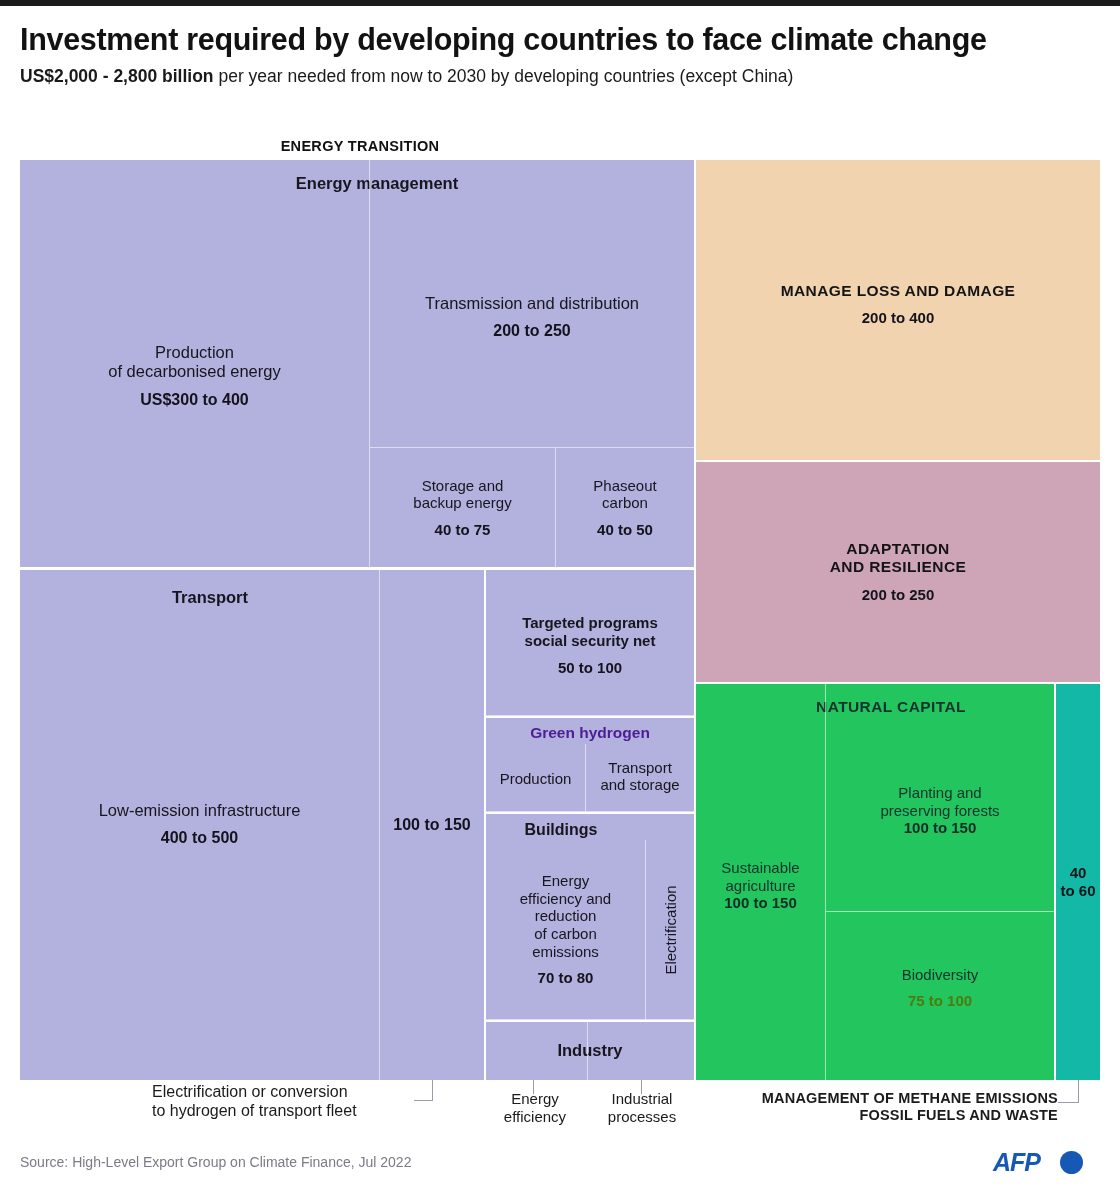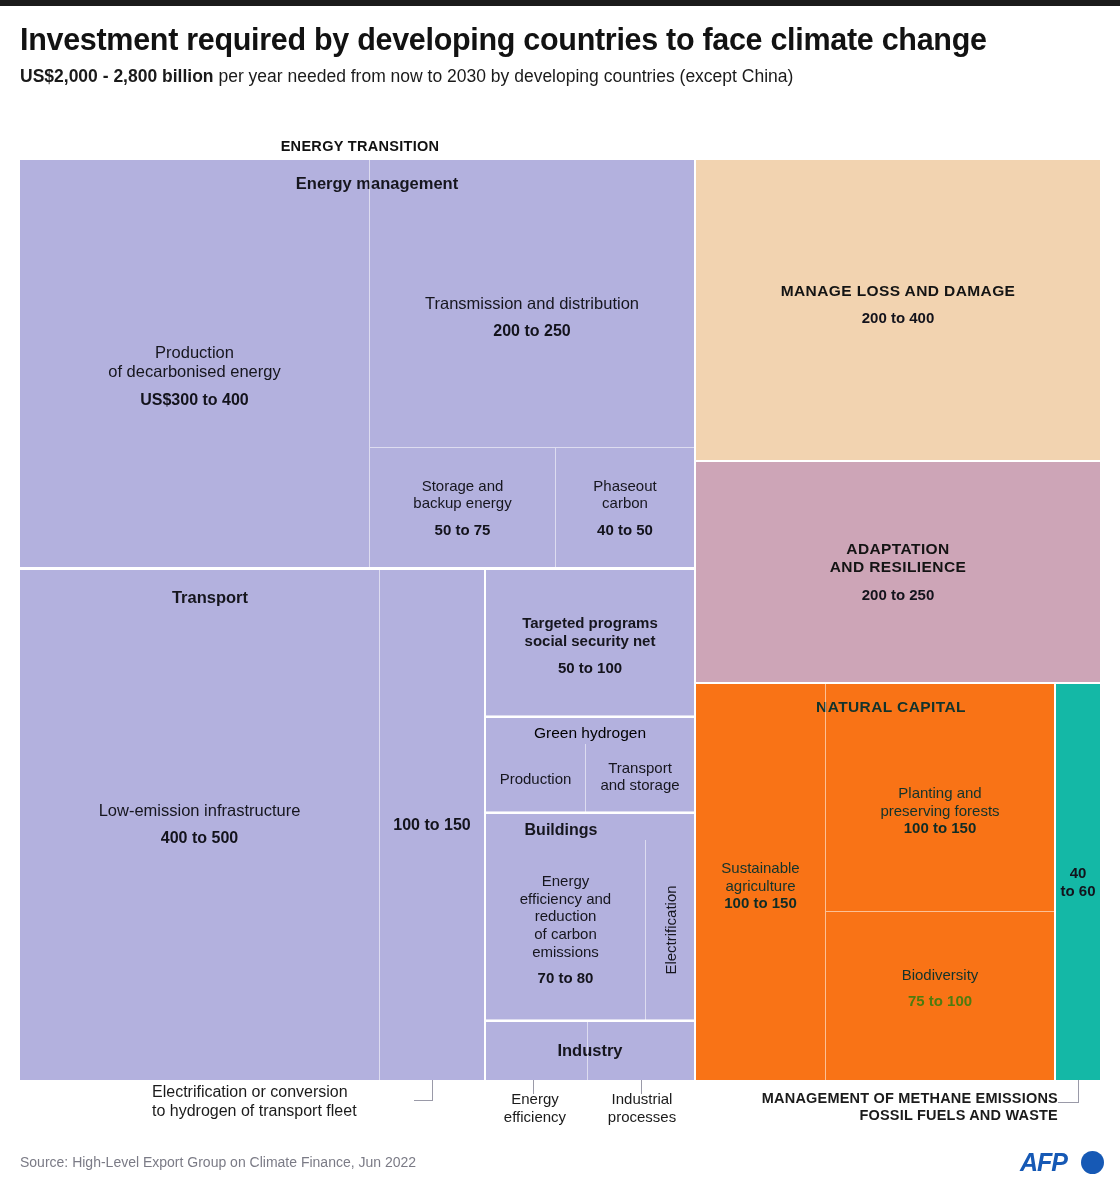--- a/index.html
+++ b/index.html
@@ -52,21 +52,21 @@
 
   #energy-transition-label {
     left: 210px; top: 138px; width: 300px;
   }
 
   .tm { position: absolute; box-sizing: border-box; }
 
   .purple { background: #b3b1de; }
   .orange { background: #f2d3b0; }
   .pink   { background: #cda5b7; }
-  .green  { background: #f97316; }
+  .green  { background: #22c55e; }
   .blue   { background: #14b8a6; }
 
   .sep-r { border-right: 1px solid rgba(255,255,255,0.55); }
   .sep-b { border-bottom: 1px solid rgba(255,255,255,0.55); }
 
   .cell-inner {
     position: absolute;
     left: 0; right: 0;
     text-align: center;
     line-height: 1.18;
@@ -111,24 +111,24 @@
   .callout.capsb { font-size: 14.5px; font-weight: bold; letter-spacing: 0.2px; }
 
   .source {
     position: absolute;
     left: 20px; top: 1154px;
     font-size: 14px;
     color: #7b7b86;
   }
   .afp {
     position: absolute;
-    right: 16px; top: 1148px;
+    right: 37px; top: 1148px;
     display: flex;
     align-items: center;
-    gap: 14px;
+    gap: 20px;
   }
   .afp-text {
     font-size: 25px;
     font-weight: bold;
     font-style: italic;
     color: #1659b5;
     letter-spacing: -1px;
   }
   .afp-dot {
     width: 23px; height: 23px;
@@ -165,21 +165,21 @@
     <div class="gap6"></div>
     <div class="val">200 to 250</div>
   </div>
 </div>
 
 <div class="tm sep-r" style="left:370px; top:448px; width:186px; height:119px;">
   <div class="cell-inner c-mid">
     <div class="lbl-sm">Storage and</div>
     <div class="lbl-sm">backup energy</div>
     <div class="gap6"></div>
-    <div class="val-sm">50 to 75</div>
+    <div class="val-sm">40 to 75</div>
   </div>
 </div>
 
 <div class="tm" style="left:556px; top:448px; width:138px; height:119px;">
   <div class="cell-inner c-mid">
     <div class="lbl-sm">Phaseout</div>
     <div class="lbl-sm">carbon</div>
     <div class="gap6"></div>
     <div class="val-sm">40 to 50</div>
   </div>
@@ -206,21 +206,21 @@
 <div class="tm purple sep-b" style="left:486px; top:570px; width:208px; height:146px;">
   <div class="cell-inner c-mid" style="top:52%;">
     <div class="lbl-sm-b">Targeted programs</div>
     <div class="lbl-sm-b">social security net</div>
     <div class="gap6"></div>
     <div class="val-sm">50 to 100</div>
   </div>
 </div>
 
 <div class="tm purple sep-b" style="left:486px; top:718px; width:208px; height:94px;">
-  <div class="cell-inner" style="font-size:15.5px;font-weight:normal;color:#000000;top:6px;">Green hydrogen</div>
+  <div class="cell-inner" style="font-size:15.5px;font-weight:bold;color:#4c1d95;top:6px;">Green hydrogen</div>
 </div>
 <div class="tm sep-r" style="left:486px; top:744px; width:100px; height:68px;">
   <div class="cell-inner c-mid" style="top:52%;">
     <div class="lbl-sm">Production</div>
   </div>
 </div>
 <div class="tm" style="left:586px; top:744px; width:108px; height:68px;">
   <div class="cell-inner c-mid" style="top:48%;">
     <div class="lbl-sm">Transport</div>
     <div class="lbl-sm">and storage</div>
@@ -332,17 +332,17 @@
 
 <div class="leader" style="left:1050px; top:1080px; width:40px; height:24px;">
   <div class="v" style="left:28px; top:0; height:22px;"></div>
   <div class="h" style="left:8px; top:22px; width:21px;"></div>
 </div>
 <div class="callout capsb" style="left:740px; top:1090px; width:318px; text-align:right;">
   <div>MANAGEMENT OF METHANE EMISSIONS</div>
   <div>FOSSIL FUELS  AND WASTE</div>
 </div>
 
-<div class="source">Source: High-Level Export Group on Climate Finance, Jun 2022</div>
+<div class="source">Source: High-Level Export Group on Climate Finance, Jul 2022</div>
 <div class="afp">
   <span class="afp-text">AFP</span>
   <span class="afp-dot"></span>
 </div>
 
 </body></html>

